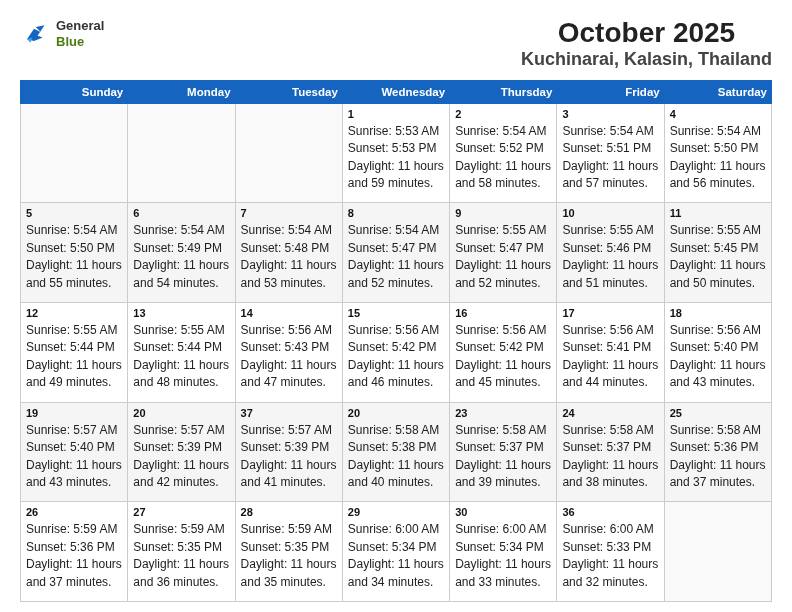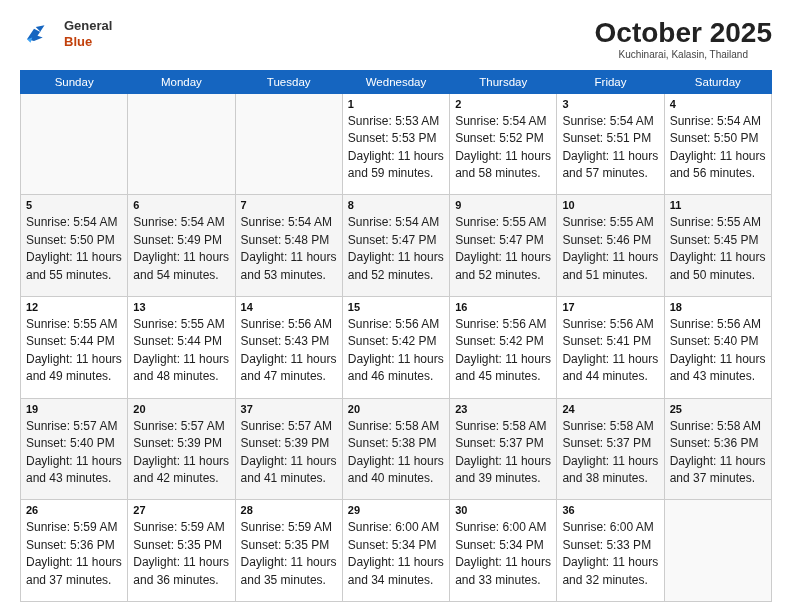--- a/index.html
+++ b/index.html
@@ -19,61 +19,61 @@
     }
     .header {
       display: flex;
       justify-content: space-between;
       align-items: flex-start;
       margin-bottom: 10px;
     }
     .logo {
       display: flex;
       align-items: center;
-      gap: 16px;
+      gap: 8px;
     }
     .logo-text {
       font-size: 13px;
       font-weight: bold;
       line-height: 1.2;
     }
     .logo-text .general { color: #333; }
-    .logo-text .blue { color: #c2410c; }
+    .logo-text .blue { color: #4d7c0f; }
     .logo-bird {
       width: 28px;
       height: 28px;
     }
     .title-block {
       text-align: center;
     }
     .title-block h1 {
       font-size: 28px;
       font-weight: bold;
       color: #222;
       line-height: 1.1;
     }
     .title-block h2 {
-      font-size: 10px;
-      font-weight: normal;
+      font-size: 18px;
+      font-weight: bold;
       color: #444;
     }
     .calendar {
       flex: 1;
       border: 1px solid #ccc;
       border-collapse: collapse;
       width: 100%;
       table-layout: fixed;
     }
     .calendar thead tr th {
       background-color: #1565c0;
       color: #fff;
       font-size: 11.5px;
-      font-weight: normal;
+      font-weight: bold;
       padding: 5px 4px;
-      text-align: center;
+      text-align: right;
       border: 1px solid #1565c0;
     }
     .calendar tbody tr td {
       vertical-align: top;
       border: 1px solid #ccc;
       padding: 4px 5px;
       font-size: 9.5px;
       color: #222;
       height: 88px;
       background: #fff;

